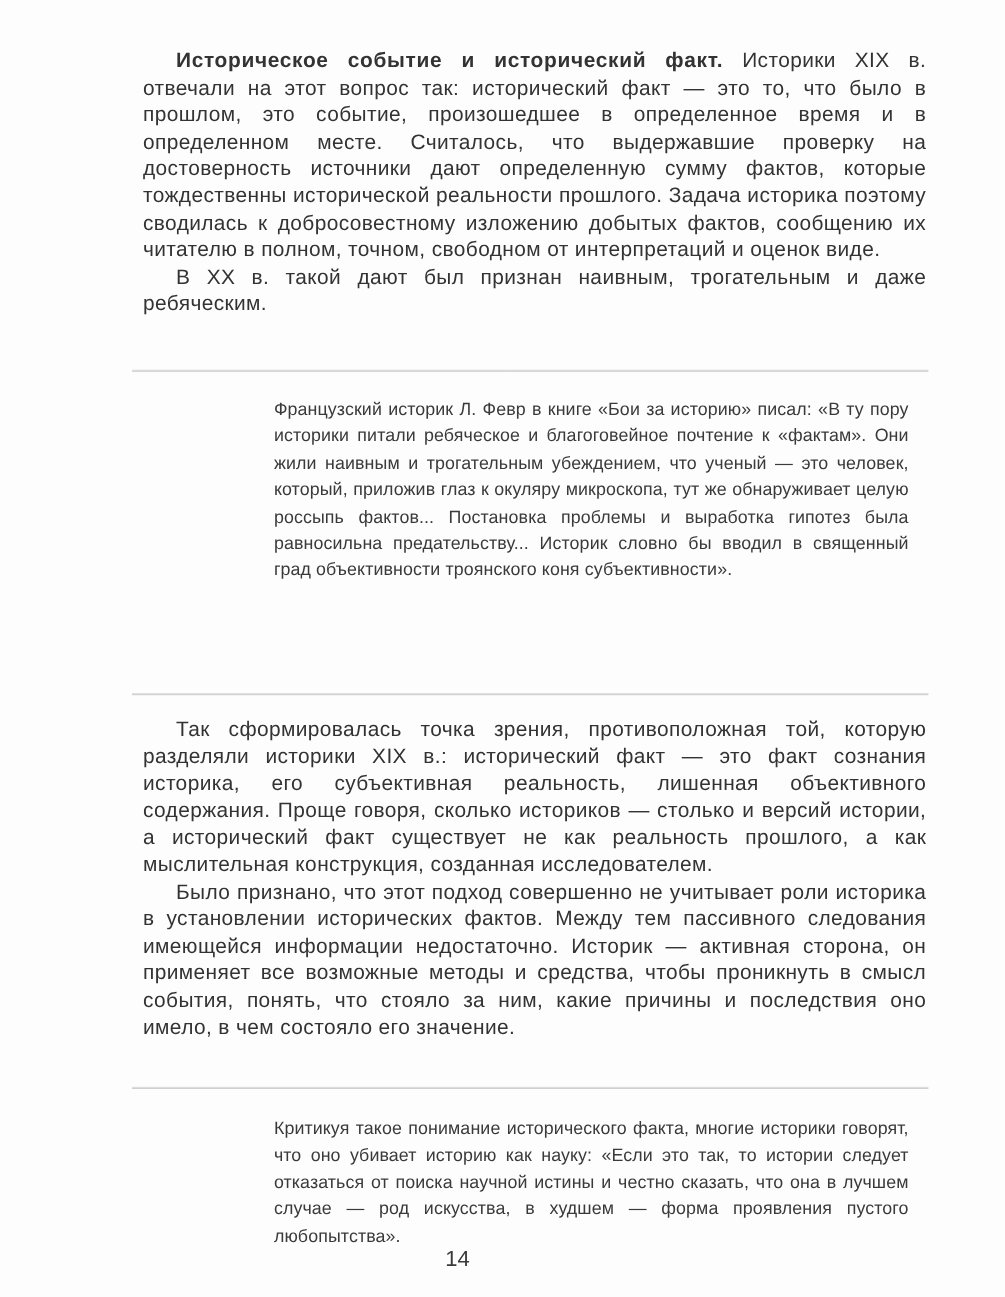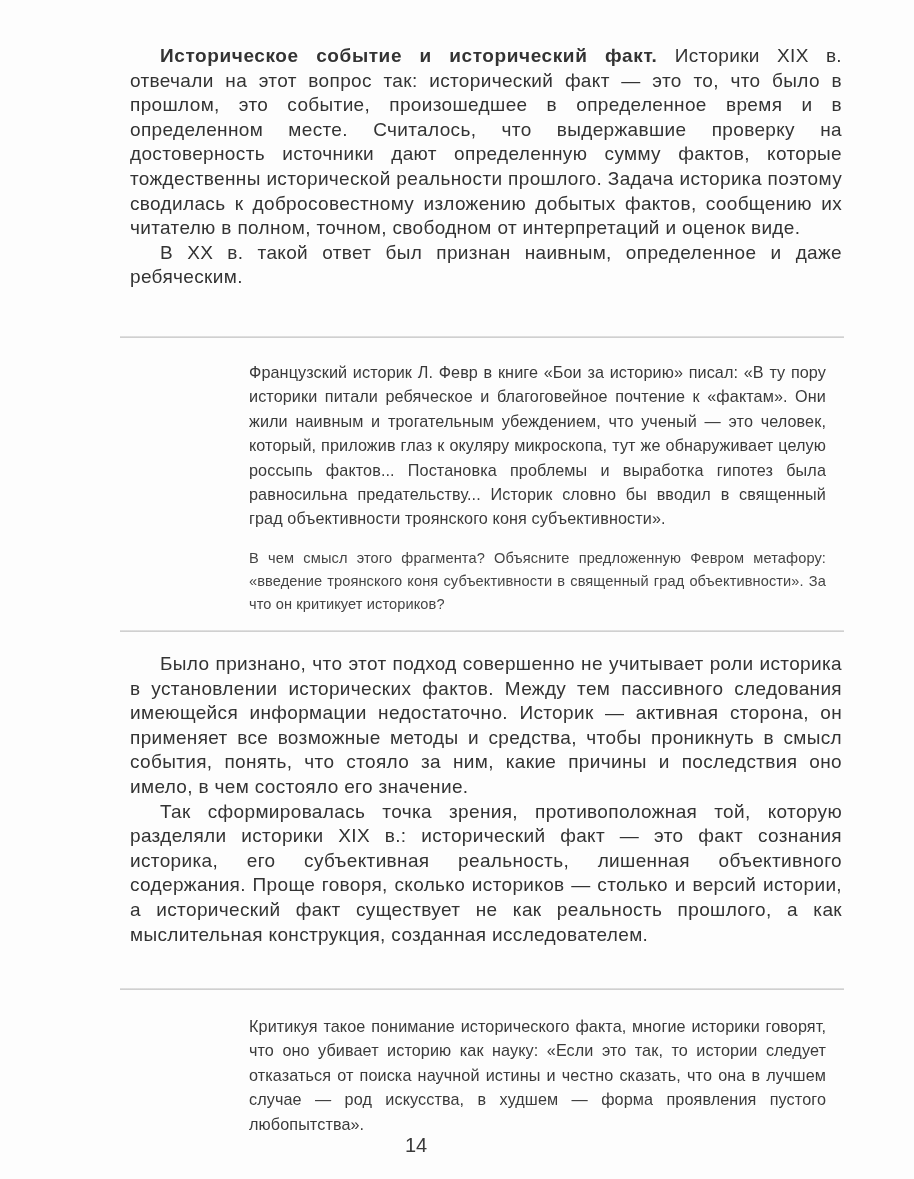--- a/index.html
+++ b/index.html
@@ -30,35 +30,34 @@
       font-family: "Liberation Sans", sans-serif; font-size: 20px; color: #3a3a3a;
     }
   </style>
 </head>
 <body>
 
 <div class="page">
 
   <div class="main-block" style="top:44px;">
     <p><span class="lead">Историческое событие и исторический факт.</span><span> Историки XIX в. отвечали на этот вопрос так: исторический факт — это то, что было в прошлом, это событие, произошедшее в определенное время и в определенном месте. Считалось, что выдержавшие проверку на достоверность источники дают определенную сумму фактов, которые тождественны исторической реальности прошлого. Задача историка поэтому сводилась к добросовестному изложению добытых фактов, сообщению их читателю в полном, точном, свободном от интерпретаций и оценок виде.</span></p>
-    <p>В XX в. такой ответ был признан наивным, определенное и даже ребяческим.</p>
+    <p>В XX в. такой дают был признан наивным, трогательным и даже ребяческим.</p>
   </div>
 
   <div class="divider" style="top:336px;"></div>
 
   <div class="quote-block" style="top:344px;">
     <p>Французский историк Л. Февр в книге «Бои за историю» писал: «В ту пору историки питали ребяческое и благоговейное почтение к «фактам». Они жили наивным и трогательным убеждением, что ученый — это человек, который, приложив глаз к окуляру микроскопа, тут же обнаруживает целую россыпь фактов... Постановка проблемы и выработка гипотез была равносильна предательству... Историк словно бы вводил в священный град объективности троянского коня субъективности».</p>
-    <p class="question">В чем смысл этого фрагмента? Объясните предложенную Февром метафору: «введение троянского коня субъективности в священный град объективности». За что он критикует историков?</p>
   </div>
 
   <div class="divider" style="top:630px;"></div>
 
   <div class="main-block" style="top:652px;">
+    <p>Так сформировалась точка зрения, противоположная той, которую разделяли историки XIX в.: исторический факт — это факт сознания историка, его субъективная реальность, лишенная объективного содержания. Проще говоря, сколько историков — столько и версий истории, а исторический факт существует не как реальность прошлого, а как мыслительная конструкция, созданная исследователем.</p>
     <p>Было признано, что этот подход совершенно не учитывает роли историка в установлении исторических фактов. Между тем пассивного следования имеющейся информации недостаточно. Историк — активная сторона, он применяет все возможные методы и средства, чтобы проникнуть в смысл события, понять, что стояло за ним, какие причины и последствия оно имело, в чем состояло его значение.</p>
-    <p>Так сформировалась точка зрения, противоположная той, которую разделяли историки XIX в.: исторический факт — это факт сознания историка, его субъективная реальность, лишенная объективного содержания. Проще говоря, сколько историков — столько и версий истории, а исторический факт существует не как реальность прошлого, а как мыслительная конструкция, созданная исследователем.</p>
   </div>
 
   <div class="divider" style="top:988px;"></div>
 
   <div class="quote-block" style="top:998px;">
     <p>Критикуя такое понимание исторического факта, многие историки говорят, что оно убивает историю как науку: «Если это так, то истории следует отказаться от поиска научной истины и честно сказать, что она в лучшем случае — род искусства, в худшем — форма проявления пустого любопытства».</p>
   </div>
 
   <div class="page-number">14</div>
 </div>

